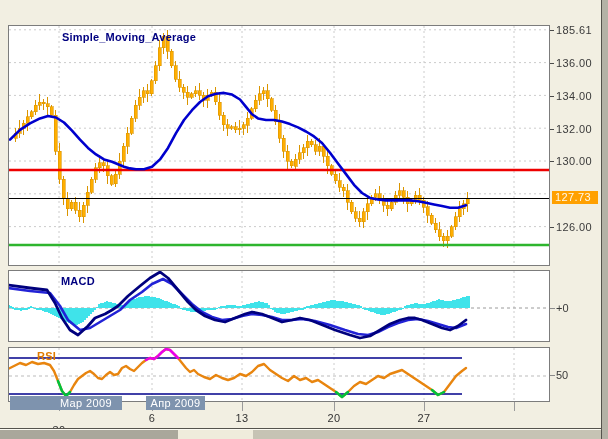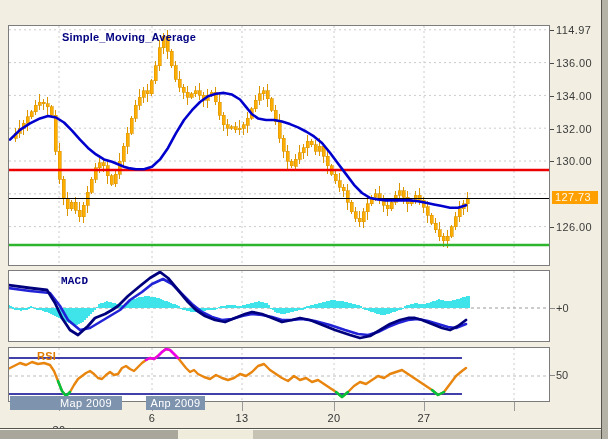--- a/index.html
+++ b/index.html
@@ -10,21 +10,21 @@
             background:linear-gradient(#a6a49b,#8d8b82);border-top:1px solid #6e6c66;}
   .title{position:absolute;left:8px;top:4px;color:#ffffff;font-size:12px;letter-spacing:.4px;white-space:pre;}
   .btns{position:absolute;right:8px;top:4px;display:flex;gap:2px;}
   .wbtn{width:15px;height:14px;border-radius:3px;color:#fff;font-size:8px;font-weight:bold;
         display:flex;align-items:center;justify-content:center;line-height:1;box-sizing:border-box;
         border:1px solid #27509f;background:linear-gradient(#7d9fe0,#3560bd);cursor:pointer;}
   .wbtn.close{background:linear-gradient(#e06a5f,#c03028);border-color:#8f221c;}
   
   .panel{position:absolute;background:#ffffff;border:1px solid #7c7c7c;box-sizing:border-box;}
   #main-panel{left:8px;top:25px;width:542px;height:241px;}
-  #macd-panel{left:8px;top:270px;width:542px;height:72px;font-family:Liberation Mono, monospace;}
+  #macd-panel{left:8px;top:270px;width:542px;height:72px;}
   #rsi-panel{left:8px;top:347px;width:542px;height:55px;}
   .panel svg{position:absolute;left:0;top:0;}
   .ind-label{position:absolute;font-size:11px;font-weight:bold;letter-spacing:.2px;}
   .navy{color:#000080;margin-left:48px;} .orange{color:#e07b00;padding-left:25px;}
   
   .ptick-label{position:absolute;left:556px;font-size:11px;color:#3a3a3a;letter-spacing:.4px;}
   .ptick-mark{position:absolute;left:550px;width:4px;height:1px;background:#4a4a4a;}
   #price-tag{position:absolute;left:552px;top:191px;width:46px;height:13px;background:#FFA000;
              color:#fff8e8;font-size:11px;line-height:13px;padding-left:3px;box-sizing:border-box;letter-spacing:.4px;}
   .axside{position:absolute;left:556px;font-size:11px;color:#3a3a3a;}
@@ -559,21 +559,21 @@
         <polyline fill="none" stroke="#00C23C" stroke-width="2.5" stroke-linejoin="round" stroke-linecap="round" points="49,33 53,43 57,48 61,44"></polyline>
         <polyline fill="none" stroke="#00C23C" stroke-width="2.5" stroke-linejoin="round" stroke-linecap="round" points="327,44 333,49 339,44"></polyline>
         <polyline fill="none" stroke="#00C23C" stroke-width="2.5" stroke-linejoin="round" stroke-linecap="round" points="423,42 429,47 435,44"></polyline>
       </svg>
     <span class="ind-label orange" style="left:3px;top:2px;">RSI</span>
   </div>
 
   <div id="price-axis">
     <div id="price-tag" style="background: rgb(255, 160, 0);">127.73</div>
   <div class="ptick-mark" style="top: 30px;"></div>
-      <div class="ptick-label" style="top: 24px;">114.97</div>
+      <div class="ptick-label" style="top: 24px;">185.61</div>
       <div class="ptick-mark" style="top: 63px;"></div>
       <div class="ptick-label" style="top: 57px;">136.00</div>
       <div class="ptick-mark" style="top: 96px;"></div>
       <div class="ptick-label" style="top: 90px;">134.00</div>
       <div class="ptick-mark" style="top: 129px;"></div>
       <div class="ptick-label" style="top: 123px;">132.00</div>
       <div class="ptick-mark" style="top: 161px;"></div>
       <div class="ptick-label" style="top: 155px;">130.00</div>
       <div class="ptick-mark" style="top: 227px;"></div>
       <div class="ptick-label" style="top: 221px;">126.00</div>

